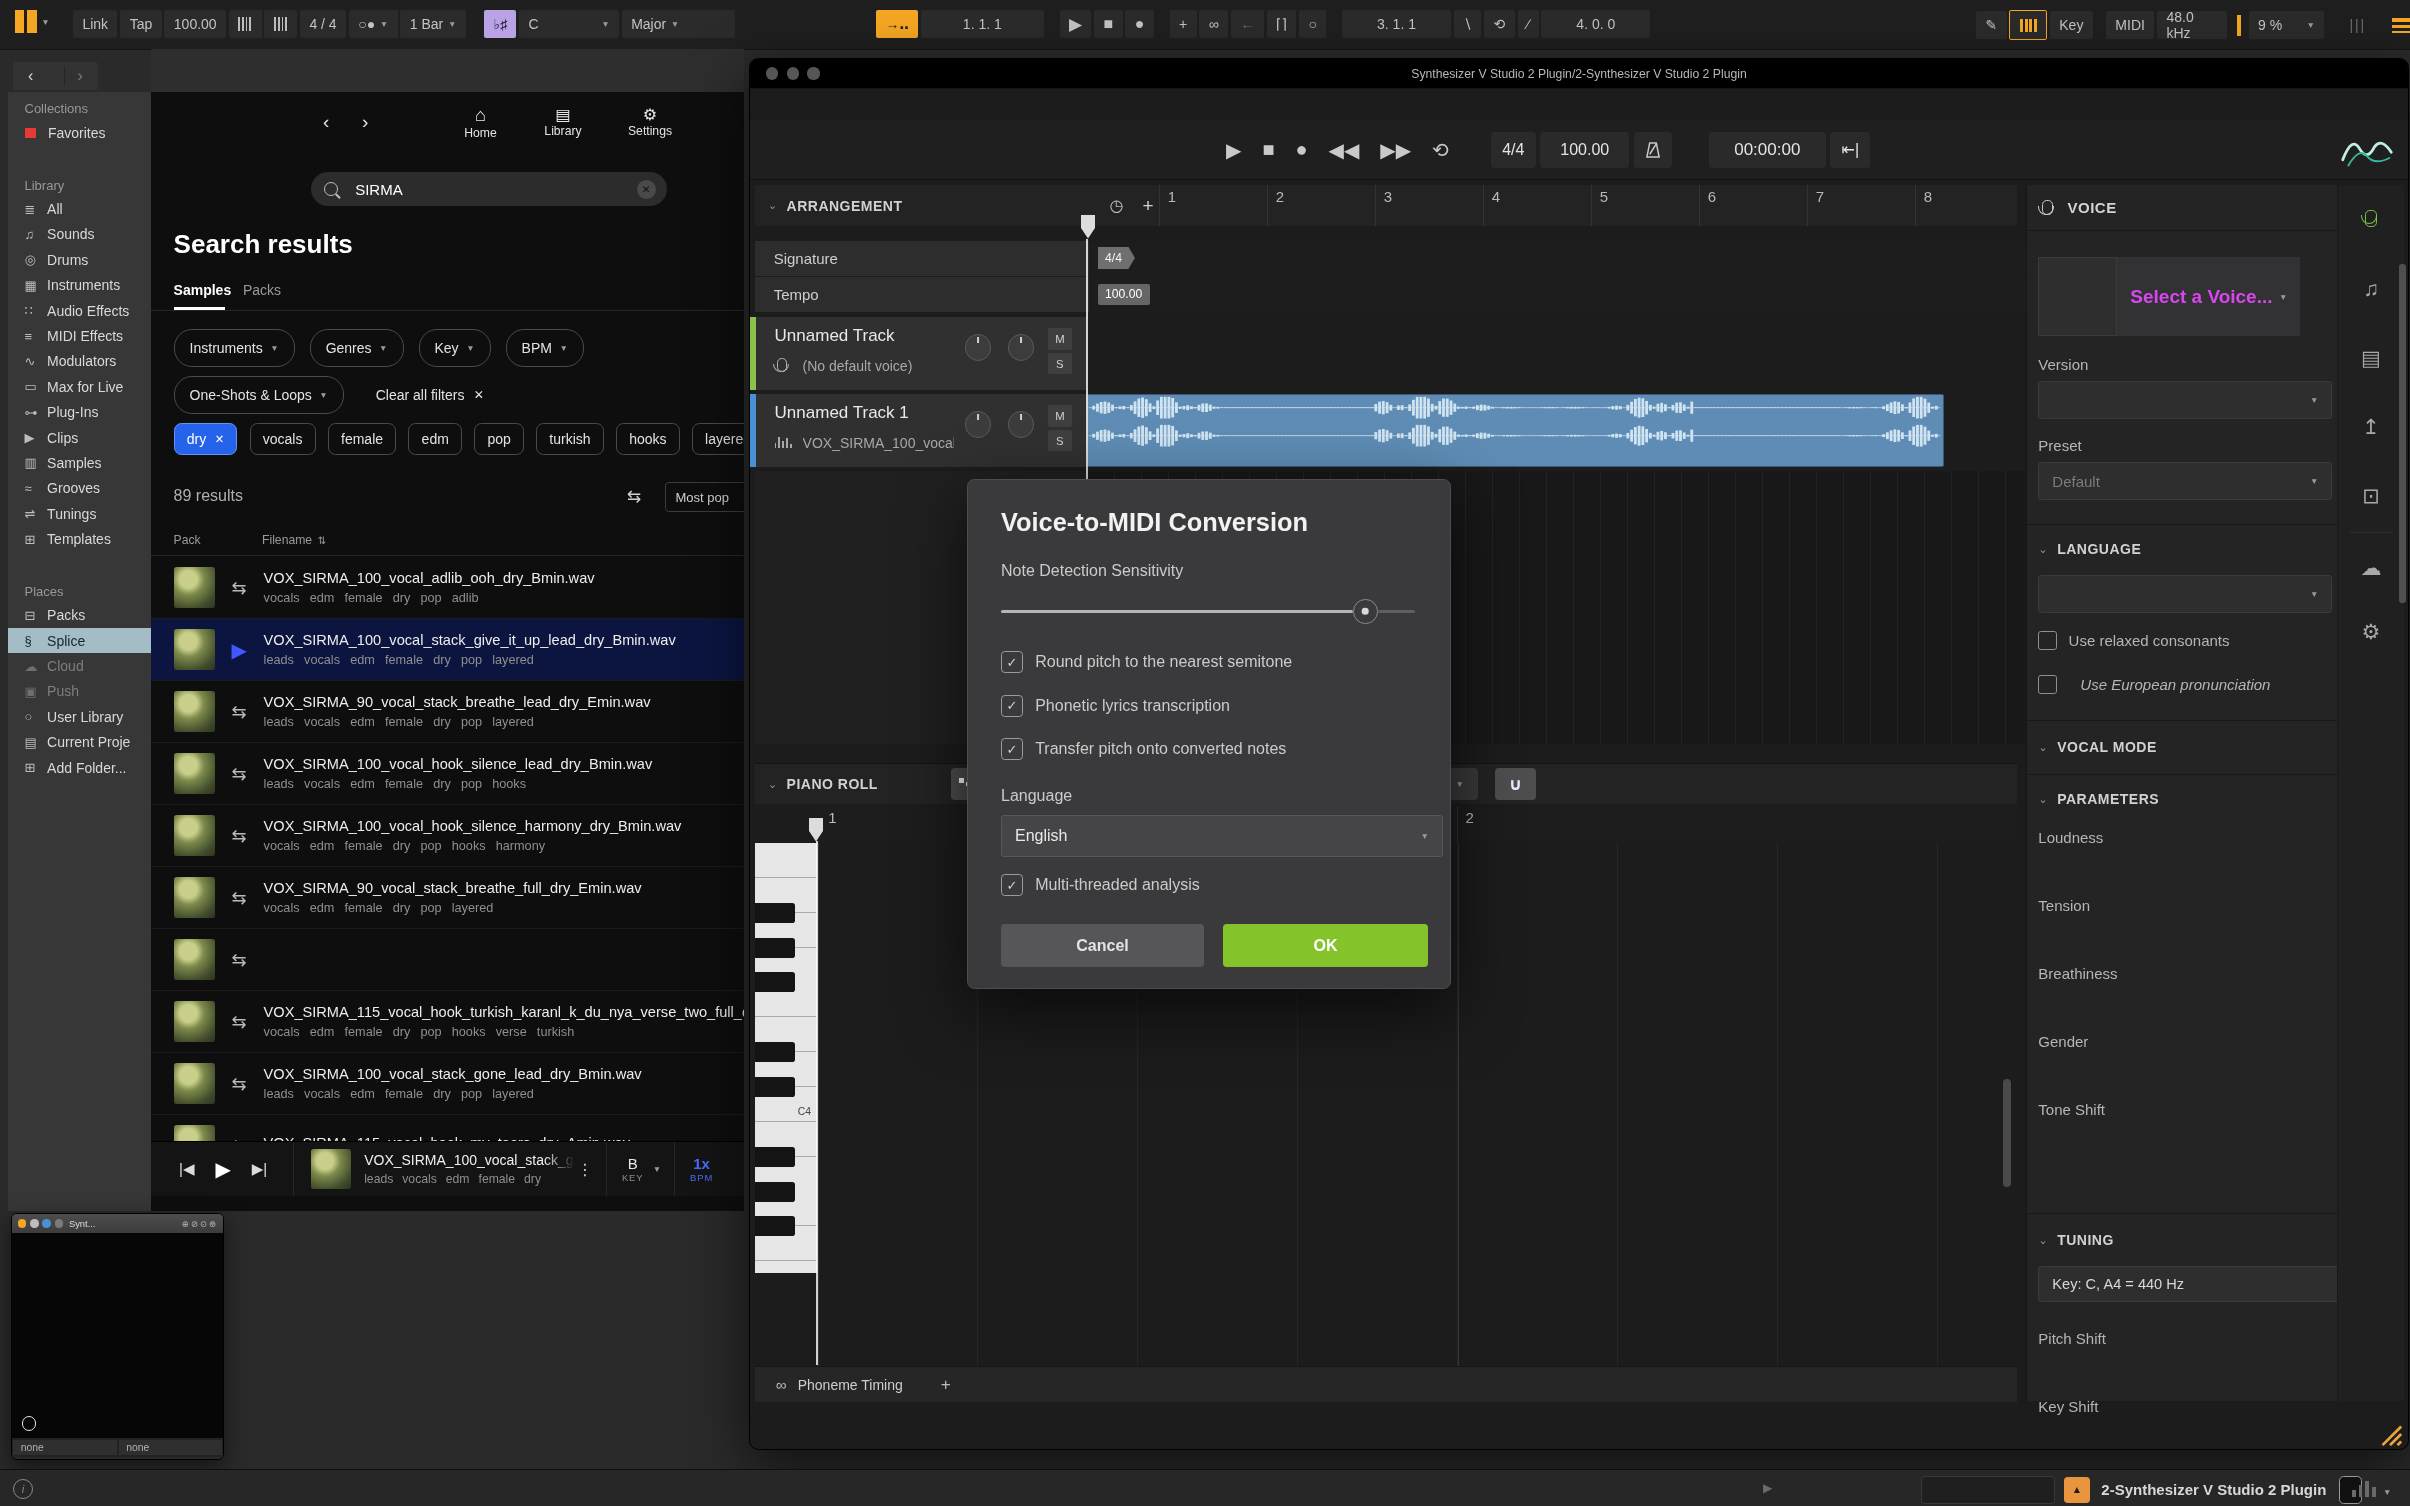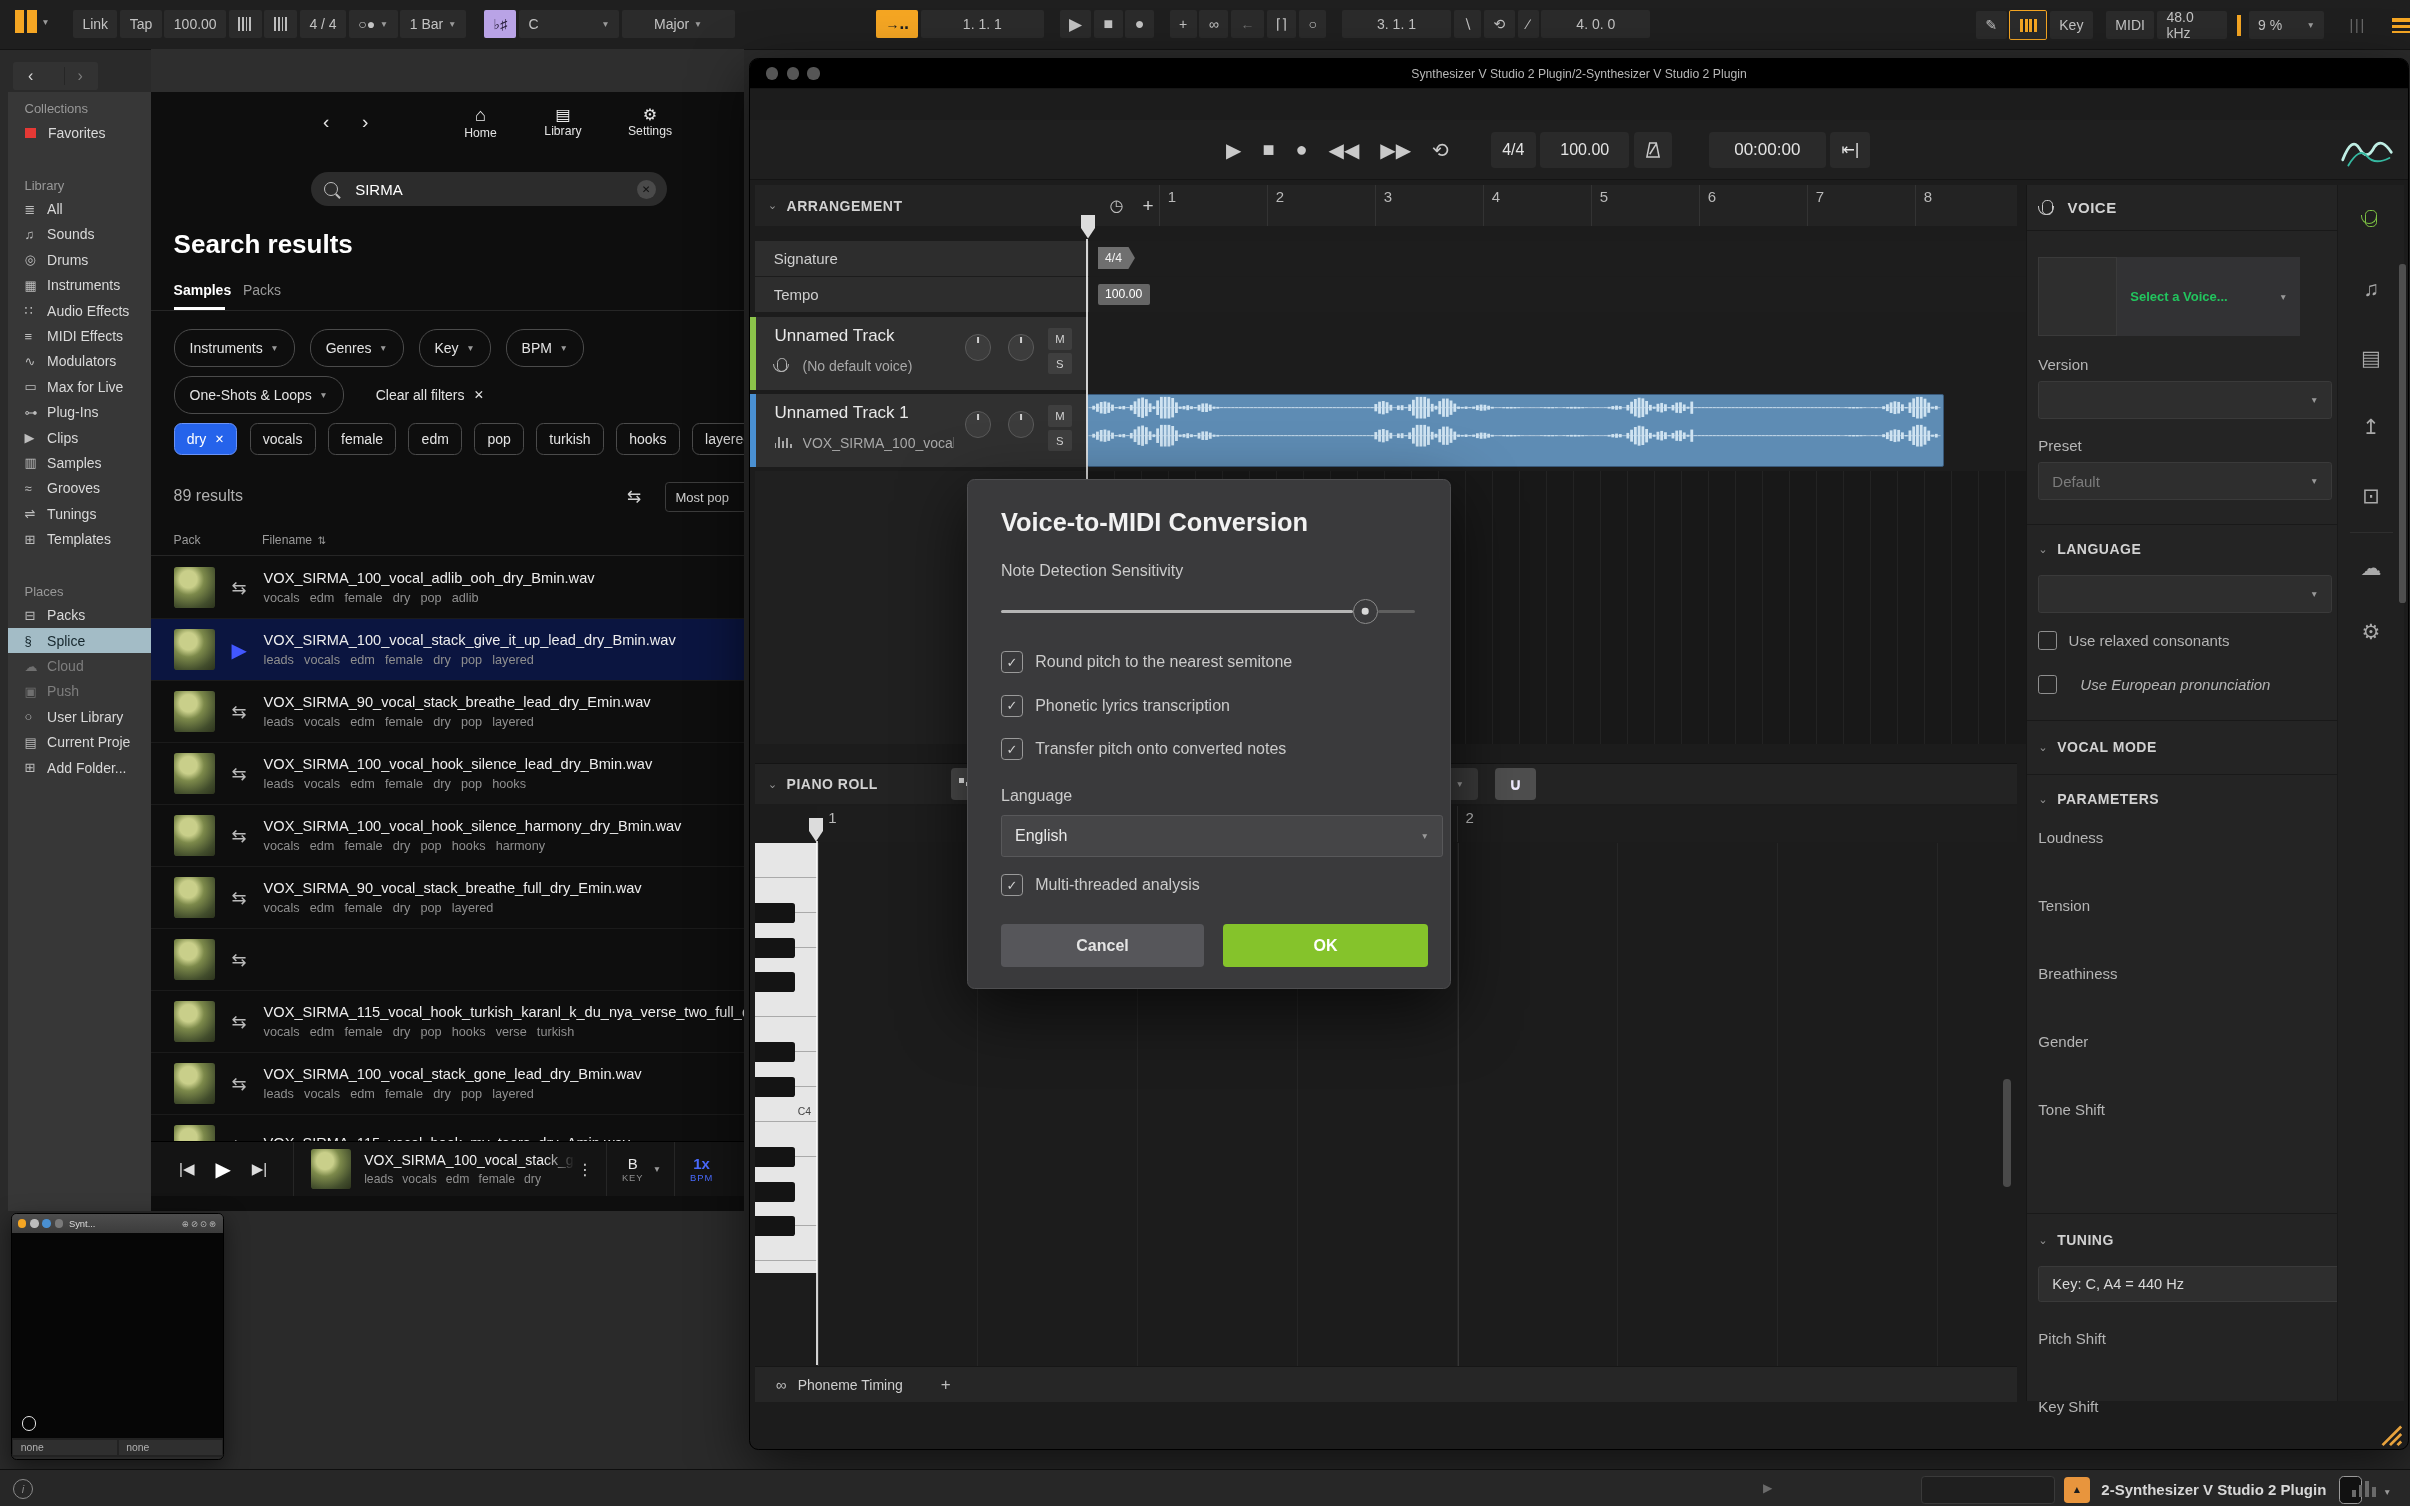--- a/index.html
+++ b/index.html
@@ -133,21 +133,21 @@
         </div>
     </div>
     <div class="abs flex" style="left:484px;top:10.4px;">
       <div class="tb-box keybox">
           <span>♭♯</span>
         </div>
       <div class="tb-box" style="width:81px;justify-content:space-between;">
           <span>C</span>
           <span class="tb-caret">▼</span>
         </div>
-      <div class="tb-box" style="width:94px;justify-content:center;">
+      <div class="tb-box" style="width:94px;justify-content:flex-start;">
           <span>Major</span>
           <span class="tb-caret">▼</span>
         </div>
     </div>
     <div class="abs flex" style="left:876px;top:10.4px;">
       <div class="tb-box" style="background:#f5a623;color:#1d1d1d;font-weight:bold;">
           <span>→‥</span>
         </div>
       <div class="tb-box" style="width:104px;">1. 1. 1</div>
       <div style="width:13px;"></div>
@@ -1211,21 +1211,21 @@
 
     <div class="abs" style="left:1276px;top:126px;width:311px;height:1216px;background:#242424;border-left:0.9px solid #161616;">
       <div class="flex" style="height:45px;">
         <span class="mic" style="margin-left:15px;color:#c9c9c9;"></span>
         <span class="sec-hd" style="margin-left:15px;font-size:15px;">VOICE</span>
       </div>
       <div class="divider" style="width:311px;"></div>
       <div class="abs flex" style="left:11.3px;top:72px;width:262px;height:79px;">
         <div style="width:79px;height:79px;background:#2e2e2e;border:0.9px solid #3a3a3a;box-sizing:border-box;"></div>
         <div class="flex" style="flex:1;height:79px;background:#323234;justify-content:space-between;padding:0 13px;">
-          <span style="font-size:13px;font-weight:bold;color:#22c55e;">Select a Voice...</span>
+          <span style="font-size:19px;font-weight:bold;color:#d946ef;">Select a Voice...</span>
           <span class="tb-caret">▼</span>
         </div>
       </div>
       <div class="abs panel-lbl" style="left:11.3px;top:171px;">Version</div>
       <div class="abs dd" style="left:11.3px;top:196px;width:266px;height:36px;">
         <span></span>
           <span class="tb-caret">▼</span>
       </div>
       <div class="abs panel-lbl" style="left:11.3px;top:252px;">Preset</div>
       <div class="abs dd" style="left:11.3px;top:277px;width:266px;height:36px;color:#7c7c7c;">

